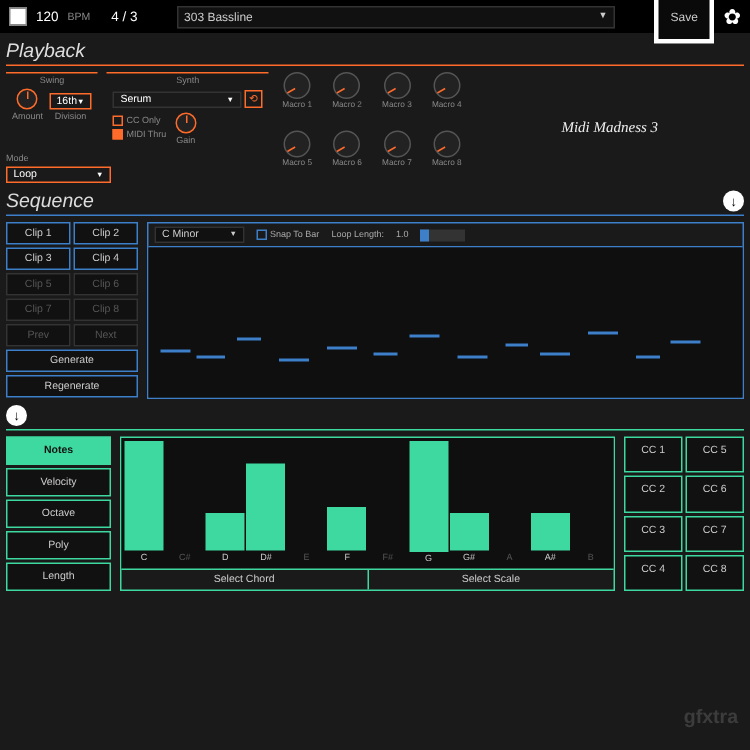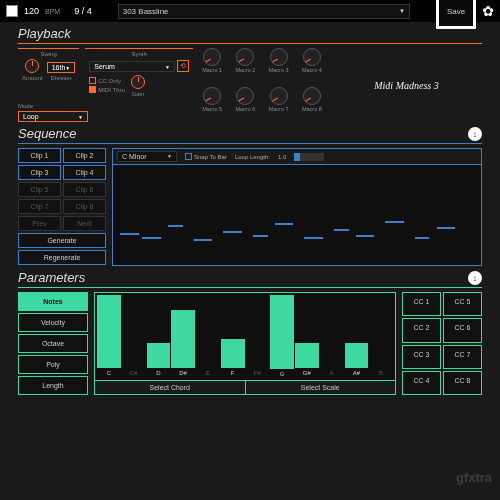--- a/index.html
+++ b/index.html
@@ -7,21 +7,21 @@
 .topbar { height: 22px; background: #000; display: flex; align-items: center; padding: 0 6px; gap: 6px; }
 .stop-btn { width: 12px; height: 12px; background: #fff; border: 1px solid #888; }
 .bpm-val { color: #fff; font-size: 9px; text-align: center; }
 .bpm-lbl { color: #888; font-size: 7px; }
 .timesig { color: #fff; font-size: 9px; margin-left: 8px; }
 .preset-sel { flex: 1; background: #111; border: 1px solid #333; color: #ccc; font-size: 8px; height: 15px; margin: 0 20px; padding: 0 4px; display: flex; align-items: center; justify-content: space-between; }
 .preset-sel::after { content: "▼"; font-size: 6px; }
 .save-btn { background: #0a0a0a; border: 3px solid #ffffff; color: #ccc; padding: 10px 8px; font-size: 8px; }
 .gear { color: #fff; font-size: 14px; margin-left: auto; }
 
-.section { margin: 4px 18px; }
+.section { margin: 4px 4px; }
 .sec-title { font-size: 13px; color: #ddd; font-style: italic; font-family: Georgia, serif; margin-bottom: 2px; display: flex; justify-content: space-between; align-items: center; }
 .divider { height: 1px; background: #444; margin-bottom: 4px; }
 .divider.orange { background: #ff6b2b; }
 .divider.blue { background: #3d7fc9; }
 .divider.green { background: #3dd9a0; }
 .collapse { width: 14px; height: 14px; border-radius: 50%; background: #fff; color: #000; display: inline-flex; align-items: center; justify-content: center; font-size: 9px; font-weight: bold; }
 
 
 .playback-body { display: flex; gap: 4px; }
 .pb-left { flex: 0 0 175px; }
@@ -87,21 +87,21 @@
 
 .watermark { position: absolute; bottom: 15px; right: 8px; color: rgba(255,255,255,0.15); font-size: 13px; font-weight: bold; pointer-events: none; }
 </style>
 </head>
 <body>
 
 <div class="topbar">
   <div class="stop-btn"></div>
   <span class="bpm-val">120</span>
   <span class="bpm-lbl">BPM</span>
-  <span class="timesig">9 / 4</span>
+  <span class="timesig">4 / 3</span>
   <div class="preset-sel">
       <span>303 Bassline</span>
     </div>
   <button class="save-btn">Save</button>
   <span class="gear">✿</span>
 </div>
 
 <div class="section">
   <div class="sec-title">
       <span>Playback</span>
@@ -246,21 +246,20 @@
         <div class="seq-note" style="left:74%;top:56%;width:5%"></div>
         <div class="seq-note" style="left:82%;top:72%;width:4%"></div>
         <div class="seq-note" style="left:88%;top:62%;width:5%"></div>
       </div>
     </div>
   </div>
 </div>
 
 <div class="section">
   <div class="sec-title">
-    <span>Parameters</span>
     <span class="collapse">↓</span>
   </div>
   <div class="divider green"></div>
   <div class="param-body">
     <div class="param-tabs">
       <div class="ptab active">Notes</div>
       <div class="ptab">Velocity</div>
       <div class="ptab">Octave</div>
       <div class="ptab">Poly</div>
       <div class="ptab">Length</div>

